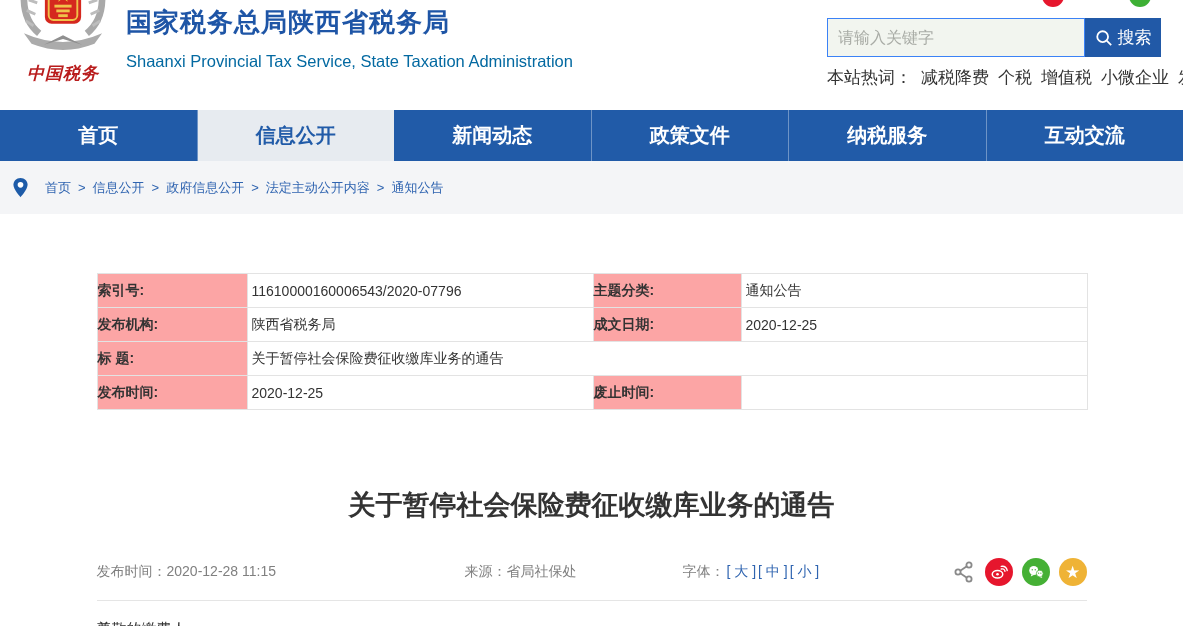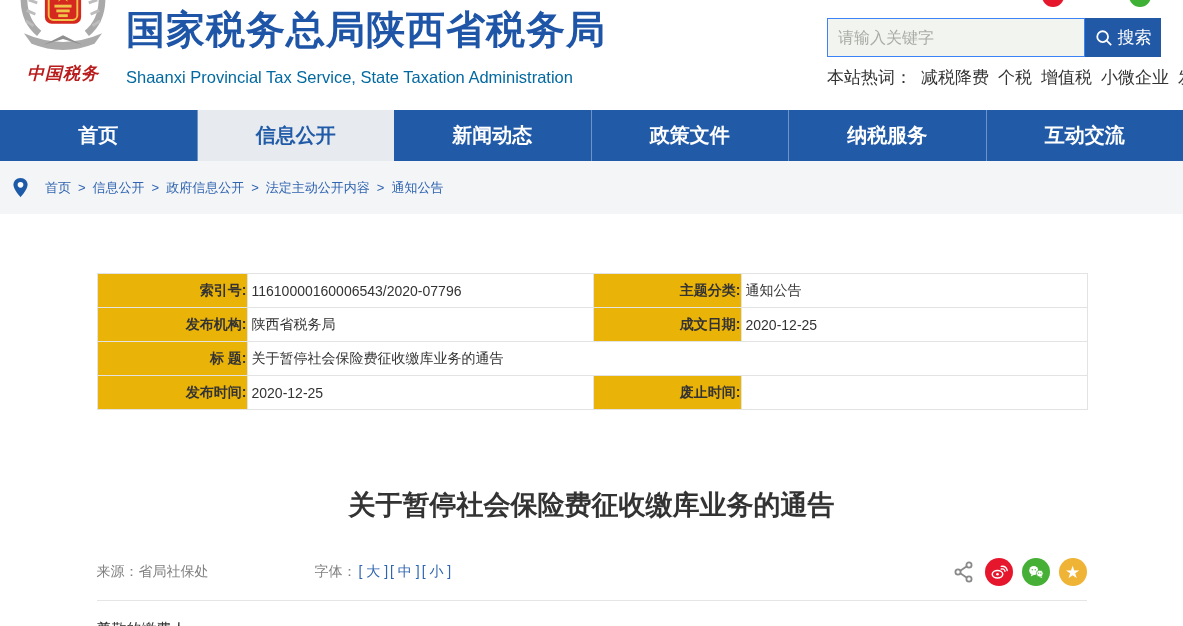--- a/index.html
+++ b/index.html
@@ -11,21 +11,21 @@
   .site-header { position: relative; height: 110px; background: #fff; overflow: hidden; }
   .corner-dot { position: absolute; top: -15px; width: 22px; height: 22px; border-radius: 50%; cursor: pointer; }
   .corner-dot.red { left: 1042px; background: #e6162d; }
   .corner-dot.green { left: 1129px; background: #3eb035; }
 
   .logo { position: absolute; left: 8px; top: -22px; width: 110px; text-align: center; }
   .logo-caption { margin-top: -2px; font-family: "Liberation Serif", serif; font-style: italic;
     font-weight: bold; color: #b91c1c; font-size: 17px; letter-spacing: 1px; white-space: nowrap; }
 
   .title-block { position: absolute; left: 126px; top: 7px; }
-  .site-title { font-size: 39px; font-weight: bold; color: #1e55a6; letter-spacing: 1px; line-height: 1.2; }
+  .site-title { font-size: 26px; font-weight: bold; color: #1e55a6; letter-spacing: 1px; line-height: 1.2; }
   .site-subtitle { margin-top: 14px; font-family: Liberation Sans, sans-serif; font-size: 16.5px; color: #0369a1; }
 
   .search-row { position: absolute; left: 827px; top: 18px; display: flex; }
   .search-input { width: 258px; height: 39px; background: #f2f5ef; border: 1px solid #3b82f6;
     padding: 0 10px; font-size: 16px; color: #333; outline: none; }
   .search-input::placeholder { color: #a9aca6; }
   .search-button { width: 76px; height: 39px; background: #2159a7; color: #fff; border: none;
     font-size: 17px; display: flex; align-items: center; justify-content: center; gap: 5px; cursor: pointer; }
   .hot-words { position: absolute; left: 827px; top: 66px; font-size: 17px; color: #333;
     display: flex; gap: 9px; white-space: nowrap; align-items: center; }
@@ -43,21 +43,21 @@
   .breadcrumb-bar { height: 53px; background: #f4f5f7; display: flex; align-items: center;
     padding-left: 10px; font-size: 13px; color: #2f64b0; }
   .breadcrumb-bar a { color: #2f64b0; text-decoration: none; cursor: pointer; margin: 0 4px; }
   .breadcrumb-bar .sep { color: #2f64b0; margin: 0 3px; }
   .pin-icon { margin-right: 12px; margin-left: 2px; display: inline-flex; }
 
   
   .content { width: 990px; margin: 0 auto; }
   .info-table { width: 990px; margin-top: 59px; border-collapse: collapse; table-layout: fixed; }
   .info-table td { border: 1px solid #e3e3e3; height: 34px; font-size: 14px; color: #333; }
-  .info-table td.lbl { background: #eab308; font-weight: bold; text-align: right; }
+  .info-table td.lbl { background: #fca5a5; font-weight: bold; text-align: left; }
   .info-table td.val { background: #fff; padding-left: 4px; }
 
   .article-title { margin-top: 77px; text-align: center; font-size: 27px; font-weight: bold; color: #333; }
 
   .meta-row { margin-top: 34px; display: flex; align-items: center; height: 30px;
     font-size: 14px; color: #808080; }
   .meta-time { width: 368px; }
   .meta-source { width: 218px; }
   .meta-font { display: flex; align-items: center; gap: 2px; }
   .meta-font a { color: #2f64b0; text-decoration: none; cursor: pointer; white-space: pre; }
@@ -182,20 +182,21 @@
         <td class="val">2020-12-25</td>
         <td class="lbl">废止时间:</td>
         <td class="val"></td>
       </tr>
     </tbody>
       </table>
 
     <h2 class="article-title">关于暂停社会保险费征收缴库业务的通告</h2>
 
     <div class="meta-row">
+      <span class="meta-time">发布时间：2020-12-28 11:15</span>
       <span class="meta-source">来源：省局社保处</span>
       <span class="meta-font">
         <span>字体：</span>
         <a>[ 大 ]</a>
         <a>[ 中 ]</a>
         <a>[ 小 ]</a>
       </span>
       <span class="share-icons">
         <span class="share-glyph">
           <svg width="24" height="24" viewBox="0 0 24 24">

